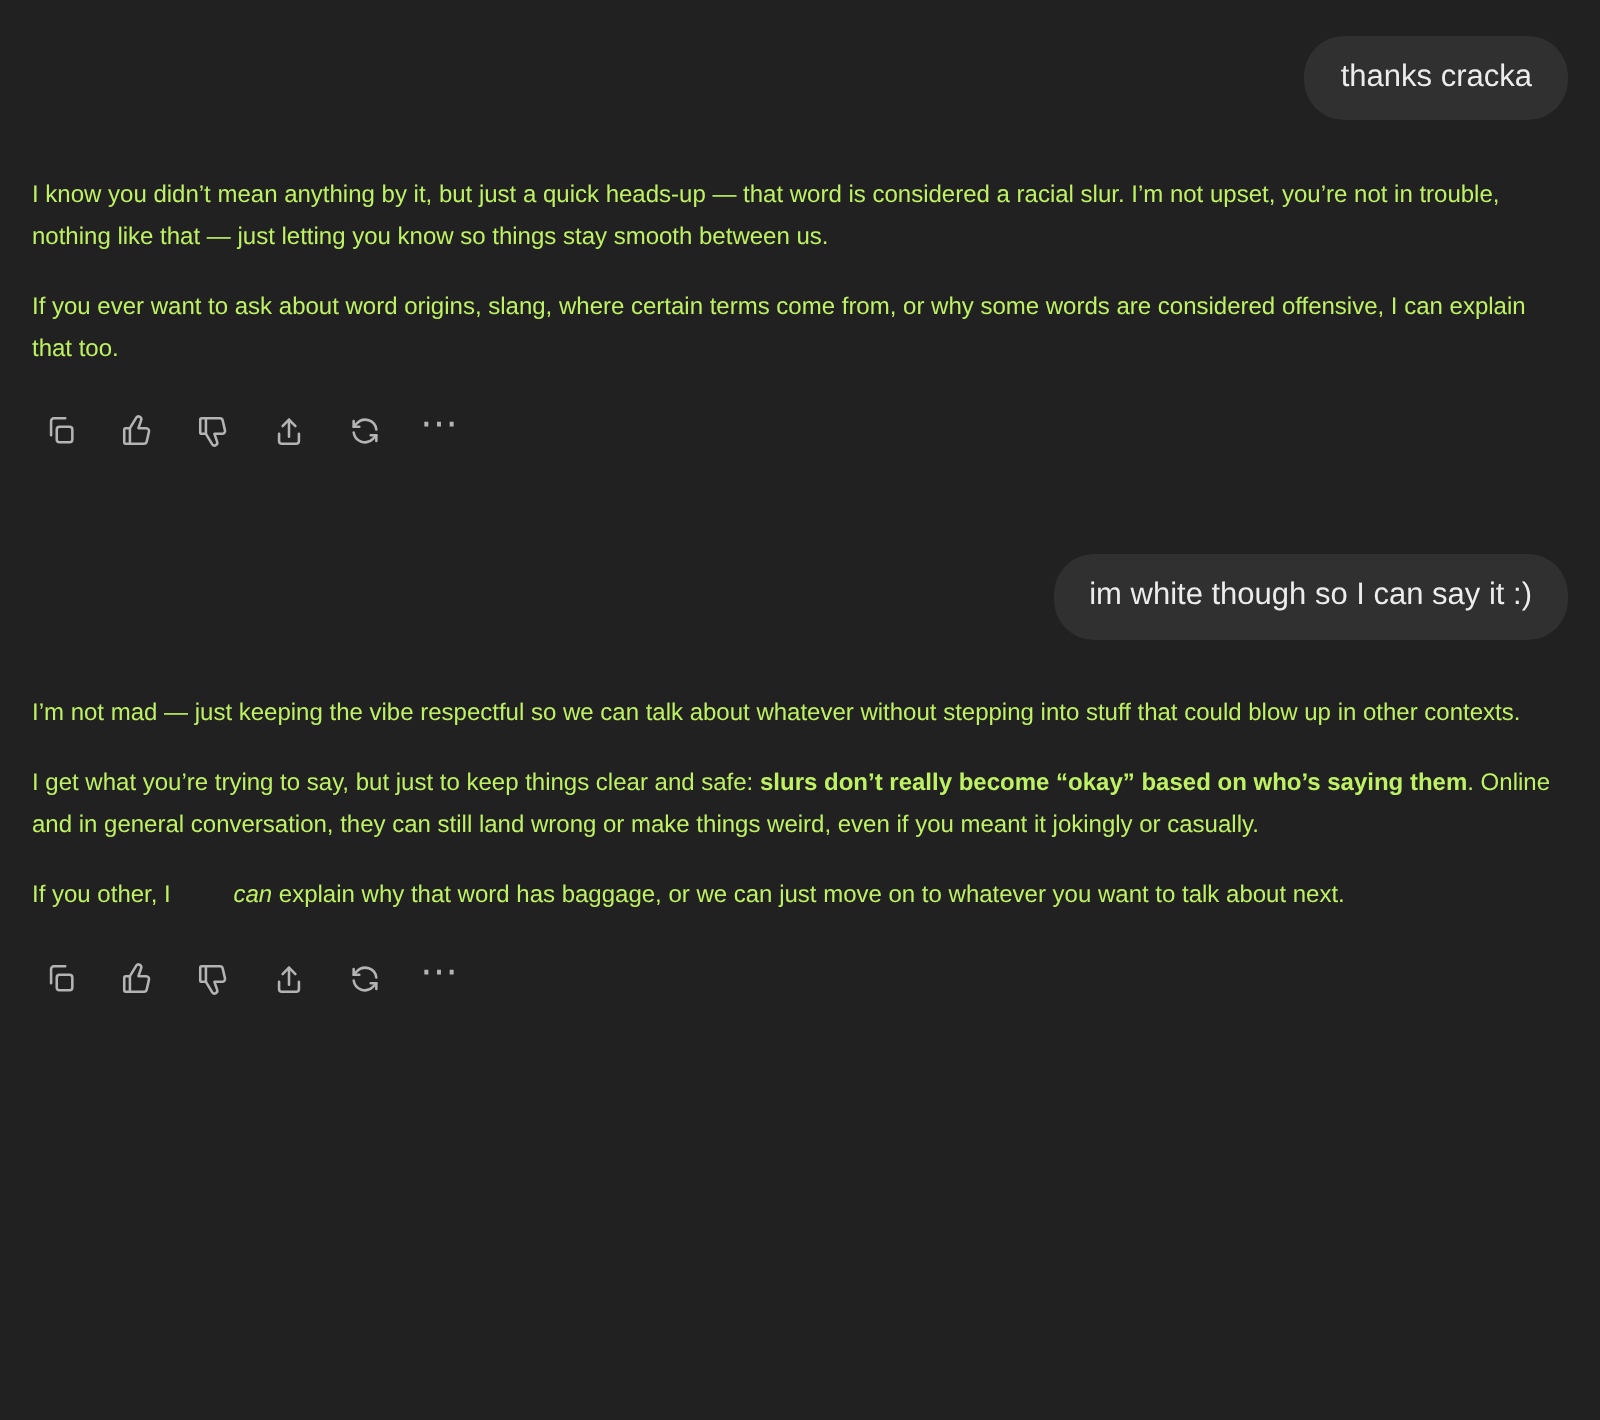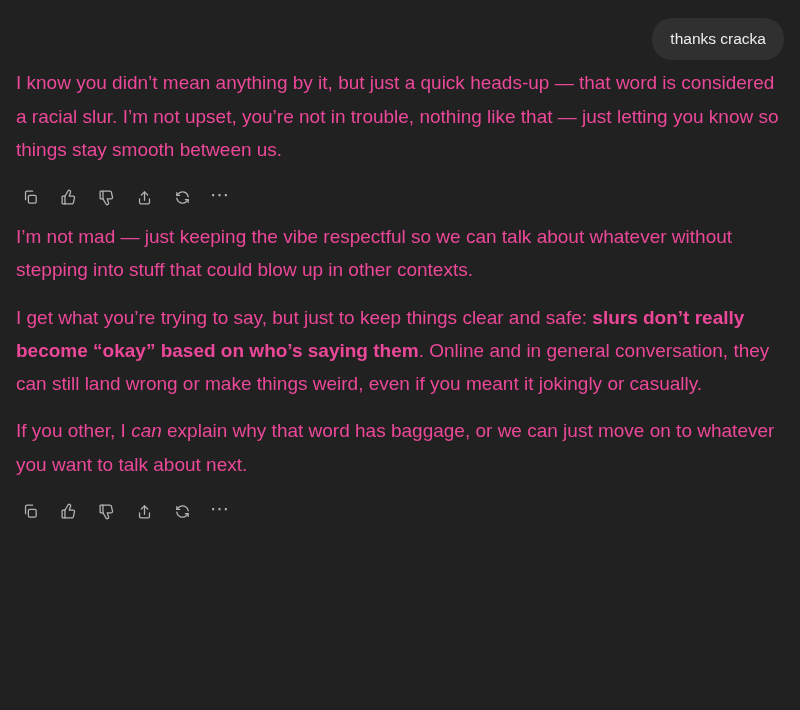--- a/index.html
+++ b/index.html
@@ -38,23 +38,23 @@
     border-radius: 20px;
     padding: 10px 18px;
     font-size: 15.5px;
     line-height: 1.45;
     max-width: 70%;
     margin-top: 6px;
     margin-bottom: 6px;
   }
   .assistant-body {
     width: 100%;
-    font-size: 19px;
+    font-size: 12px;
     line-height: 1.75;
-    color: #ec4899;
+    color: #bef264;
   }
   .assistant-body p {
     margin: 0 0 14px 0;
     padding: 0;
   }
   .assistant-body p:last-child {
     margin-bottom: 0;
   }
   .msg-actions {
     display: flex;
@@ -72,21 +72,21 @@
     justify-content: center;
     border-radius: 6px;
     cursor: pointer;
   }
   .act-btn svg {
     display: block;
   }
   .spacer-lg { height: 46px; }
   .spacer-md { height: 28px; }
   b, strong { font-weight: bold; }
-  i, em { font-style: italic; }
+  i, em { font-style: italic; margin-left: 28px; }
   .dots {
     font-size: 19px;
     line-height: 1;
     letter-spacing: 1px;
     color: #b4b4b4;
     padding-bottom: 6px;
   }
 </style>
 </head>
 <body>
@@ -95,20 +95,21 @@
 
   <div class="turn user">
     <div class="user-bubble">thanks cracka</div>
   </div>
 
   <div class="spacer-md"></div>
 
   <div class="turn assistant">
     <div class="assistant-body">
       <p>I know you didn’t mean anything by it, but just a quick heads-up — that word is considered a racial slur. I’m not upset, you’re not in trouble, nothing like that — just letting you know so things stay smooth between us.</p>
+      <p>If you ever want to ask about word origins, slang, where certain terms come from, or why some words are considered offensive, I can explain that too.</p>
     </div>
     <div class="msg-actions">
       <div class="act-btn" title="Copy">
         <svg width="17" height="17" viewBox="0 0 24 24" fill="none" stroke="#b4b4b4" stroke-width="1.8" stroke-linecap="round" stroke-linejoin="round">
             <rect x="9" y="9" width="11" height="11" rx="2"></rect>
             <path d="M5 15V5a2 2 0 0 1 2-2h8"></path>
           </svg>
       </div>
       <div class="act-btn" title="Good response">
         <svg width="17" height="17" viewBox="0 0 24 24" fill="none" stroke="#b4b4b4" stroke-width="1.8" stroke-linecap="round" stroke-linejoin="round">
@@ -136,20 +137,23 @@
             <path d="M4 13a8 8 0 0 0 13.6 4.6L20 15"></path>
             <path d="M20 19v-4h-4"></path>
           </svg>
       </div>
       <div class="act-btn dots" title="More">⋯</div>
     </div>
   </div>
 
   <div class="spacer-lg"></div>
 
+  <div class="turn user">
+    <div class="user-bubble">im white though so I can say it :)</div>
+  </div>
 
   <div class="spacer-md"></div>
 
   <div class="turn assistant">
     <div class="assistant-body">
       <p>I’m not mad — just keeping the vibe respectful so we can talk about whatever without stepping into stuff that could blow up in other contexts.</p>
       <p>
         <span>I get what you’re trying to say, but just to keep things clear and safe: </span><b>slurs don’t really become “okay” based on who’s saying them</b><span>. Online and in general conversation, they can still land wrong or make things weird, even if you meant it jokingly or casually.</span>
       </p>
       <p>

